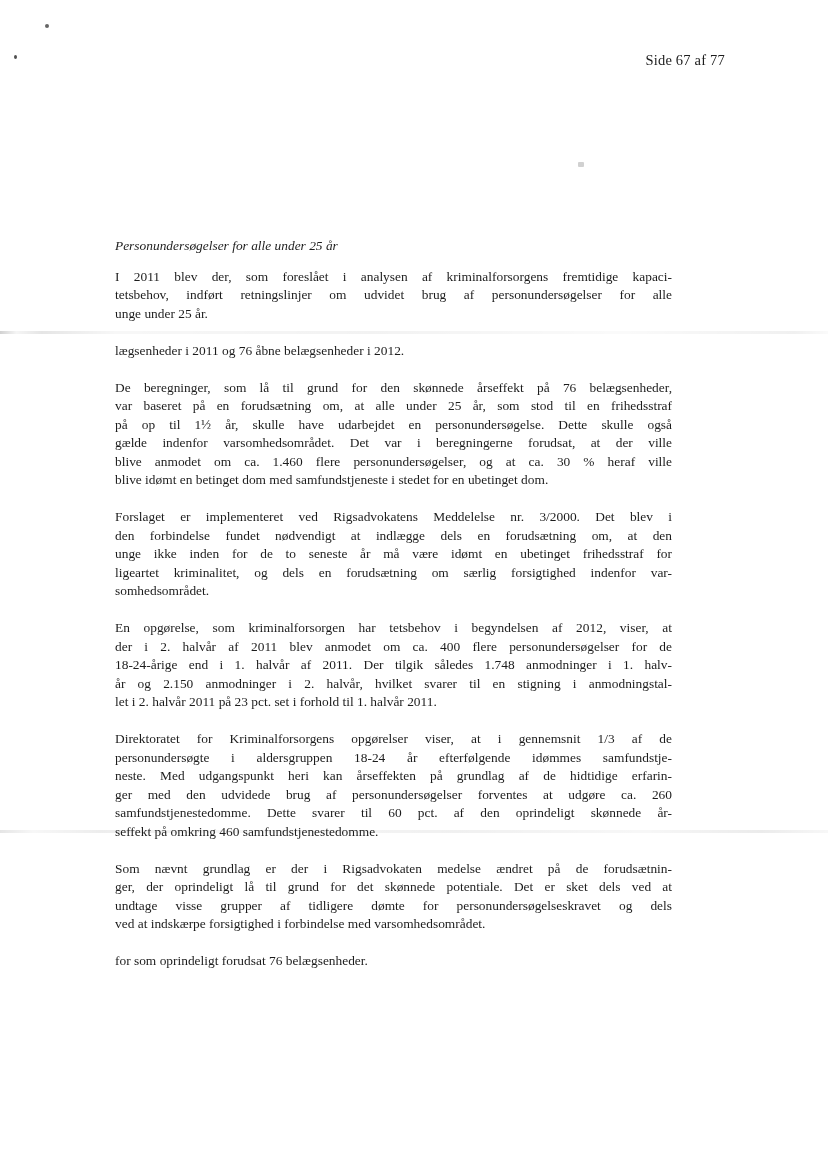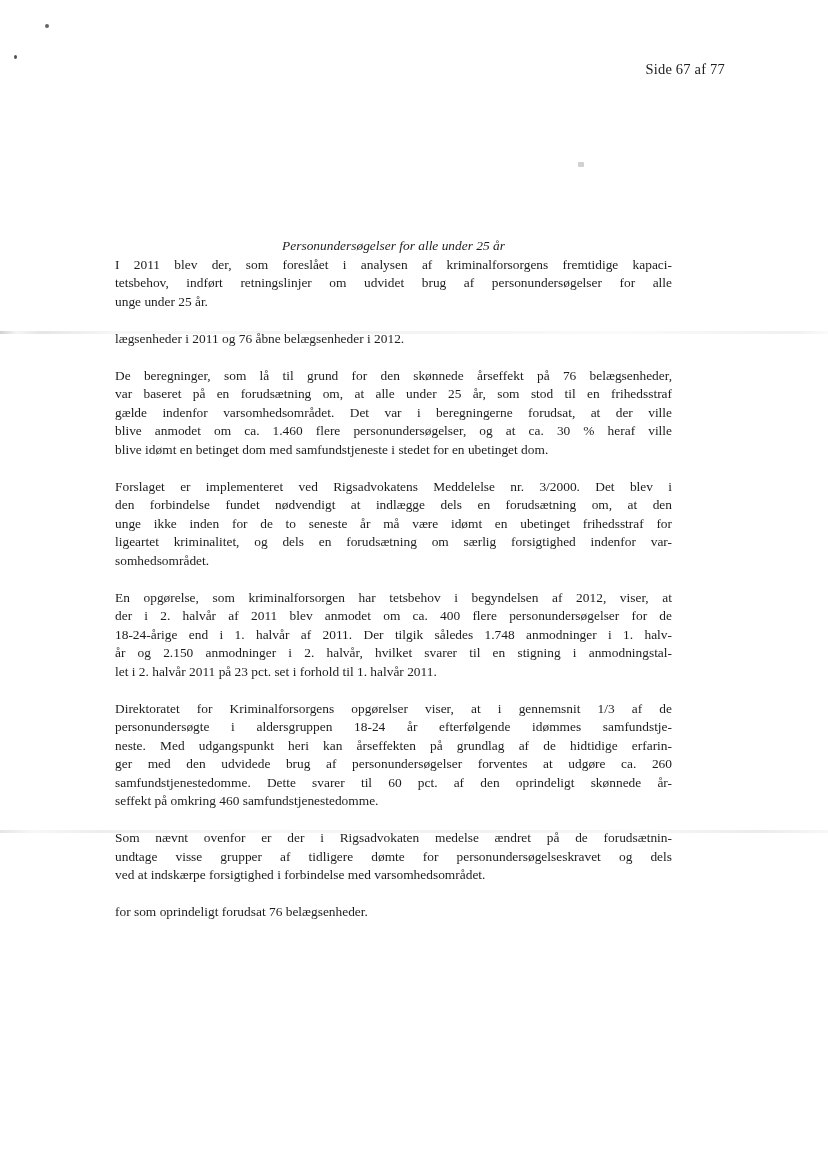--- a/index.html
+++ b/index.html
@@ -12,43 +12,43 @@
     width: 828px;
     height: 1169px;
     background: #ffffff;
     font-family: "Liberation Serif", serif;
     color: #1c1c1c;
     overflow: hidden;
     margin: 0 auto;
   }
   .page-number {
     position: absolute;
-    top: 61px;
+    top: 52px;
     right: 103px;
     font-size: 14.5px;
     letter-spacing: 0.2px;
     white-space: nowrap;
   }
   .doc {
     position: absolute;
     left: 115px;
     top: 237px;
     width: 557px;
     font-size: 13.4px;
     line-height: 18.5px;
   }
   .doc-heading {
     font-style: italic;
-    text-align: center;
+    text-align: left;
   }
   .para {
     margin: 18.5px 0 0 0;
   }
   .para.first {
-    margin-top: 0;
+    margin-top: 12px;
   }
   .line {
     text-align: justify;
     text-align-last: justify;
     white-space: normal;
   }
   .line.last {
     text-align-last: left;
   }
   
@@ -104,20 +104,21 @@
           <div class="line">I 2011 blev der, som foreslået i analysen af kriminalforsorgens fremtidige kapaci-</div>
           <div class="line">tetsbehov, indført retningslinjer om udvidet brug af personundersøgelser for alle</div>
           <div class="line last">unge under 25 år.</div>
         </div>
         <div class="para">
           <div class="line last">lægsenheder i 2011 og 76 åbne belægsenheder i 2012.</div>
         </div>
         <div class="para">
           <div class="line">De beregninger, som lå til grund for den skønnede årseffekt på 76 belægsenheder,</div>
           <div class="line">var baseret på en forudsætning om, at alle under 25 år, som stod til en frihedsstraf</div>
+          <div class="line">på op til 1½ år, skulle have udarbejdet en personundersøgelse. Dette skulle også</div>
           <div class="line">gælde indenfor varsomhedsområdet. Det var i beregningerne forudsat, at der ville</div>
           <div class="line">blive anmodet om ca. 1.460 flere personundersøgelser, og at ca. 30 % heraf ville</div>
           <div class="line last">blive idømt en betinget dom med samfundstjeneste i stedet for en ubetinget dom.</div>
         </div>
         <div class="para">
           <div class="line">Forslaget er implementeret ved Rigsadvokatens Meddelelse nr. 3/2000. Det blev i</div>
           <div class="line">den forbindelse fundet nødvendigt at indlægge dels en forudsætning om, at den</div>
           <div class="line">unge ikke inden for de to seneste år må være idømt en ubetinget frihedsstraf for</div>
           <div class="line">ligeartet kriminalitet, og dels en forudsætning om særlig forsigtighed indenfor var-</div>
           <div class="line last">somhedsområdet.</div>
@@ -131,21 +132,22 @@
         </div>
         <div class="para">
           <div class="line">Direktoratet for Kriminalforsorgens opgørelser viser, at i gennemsnit 1/3 af de</div>
           <div class="line">personundersøgte i aldersgruppen 18-24 år efterfølgende idømmes samfundstje-</div>
           <div class="line">neste. Med udgangspunkt heri kan årseffekten på grundlag af de hidtidige erfarin-</div>
           <div class="line">ger med den udvidede brug af personundersøgelser forventes at udgøre ca. 260</div>
           <div class="line">samfundstjenestedomme. Dette svarer til 60 pct. af den oprindeligt skønnede år-</div>
           <div class="line last">seffekt på omkring 460 samfundstjenestedomme.</div>
         </div>
         <div class="para">
-          <div class="line">Som nævnt ovenfor er der i  Rigsadvokaten medelse ændret  på de forudsætnin-</div>
+          <div class="line">Som nævnt grundlag er der i  Rigsadvokaten medelse ændret  på de forudsætnin-</div>
+          <div class="line">ger, der oprindeligt lå til grund for det skønnede potentiale. Det er sket dels ved at</div>
           <div class="line">undtage visse grupper af tidligere dømte for personundersøgelseskravet og dels</div>
           <div class="line last">ved at indskærpe forsigtighed i forbindelse med varsomhedsområdet.</div>
         </div>
         <div class="para">
           <div class="line last">for som oprindeligt forudsat 76 belægsenheder.</div>
         </div>
       </div>
   </div>
 
 </div>

